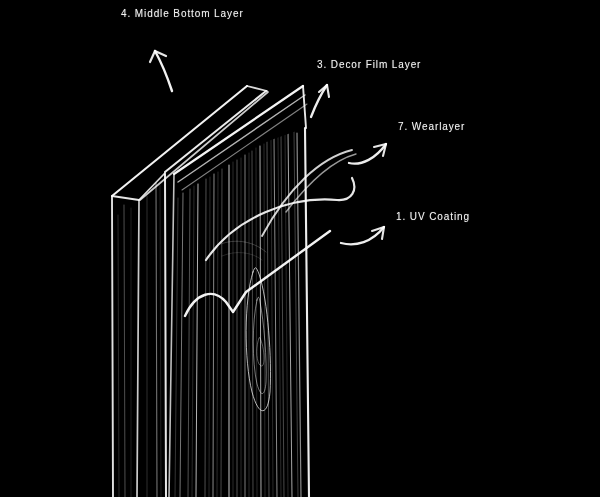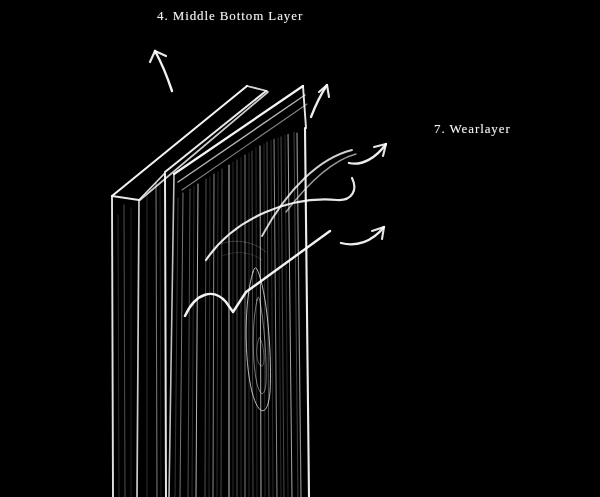--- a/index.html
+++ b/index.html
@@ -20,27 +20,26 @@
   #art {
     position: absolute;
     left: 0;
     top: 0;
     width: 600px;
     height: 497px;
   }
   .callout {
     position: absolute;
     color: #f2f2f2;
-    font-family: Liberation Serif, serif;
-    font-size: 13px;
+    font-family: Liberation Sans, sans-serif;
+    font-size: 10px;
     letter-spacing: 0.9px;
     white-space: nowrap;
     line-height: 1;
     text-shadow: 0 0 1px rgba(255,255,255,0.35);
-    margin-left: 36px;
   }
   #label-4 { left: 121px; top: 9px; }
   #label-3 { left: 317px; top: 60px; }
   #label-2 { left: 398px; top: 122px; }
   #label-1 { left: 396px; top: 212px; }
 </style>
 </head>
 <body>
 
 <div id="stage">
@@ -165,17 +164,19 @@
         <path d="M341 243 C356 247 372 242 384 227" stroke-width="2.3" opacity="0.93"></path>
         <path d="M384 227 L372 231" stroke-width="2.1" opacity="0.9"></path>
         <path d="M384 227 L382 239" stroke-width="2.1" opacity="0.9"></path>
       </g>
     </g>
 
   </svg>
 
   <div class="callout" id="label-4">4.  Middle   Bottom  Layer</div>
 
+  <div class="callout" id="label-3">3.  Decor  Film  Layer</div>
 
   <div class="callout" id="label-2">7.  Wearlayer</div>
 
+  <div class="callout" id="label-1">1.  UV Coating</div>
 
 </div>
 
 </body></html>

